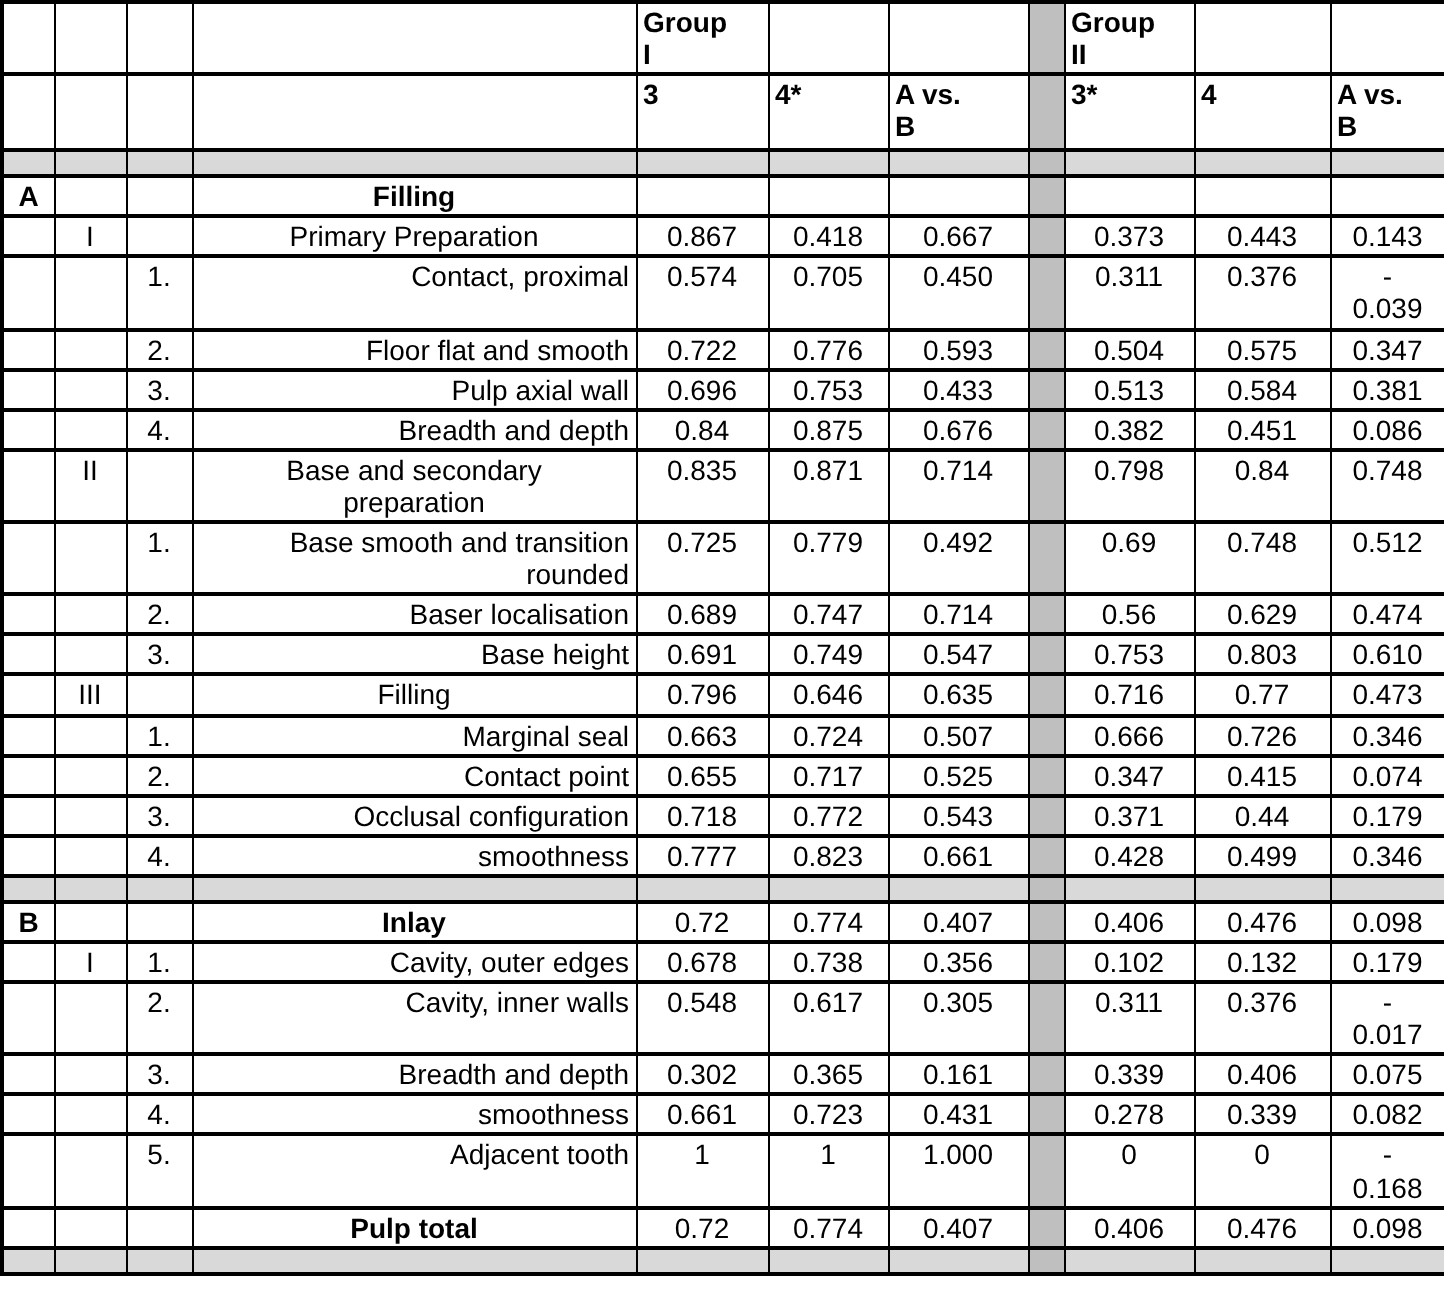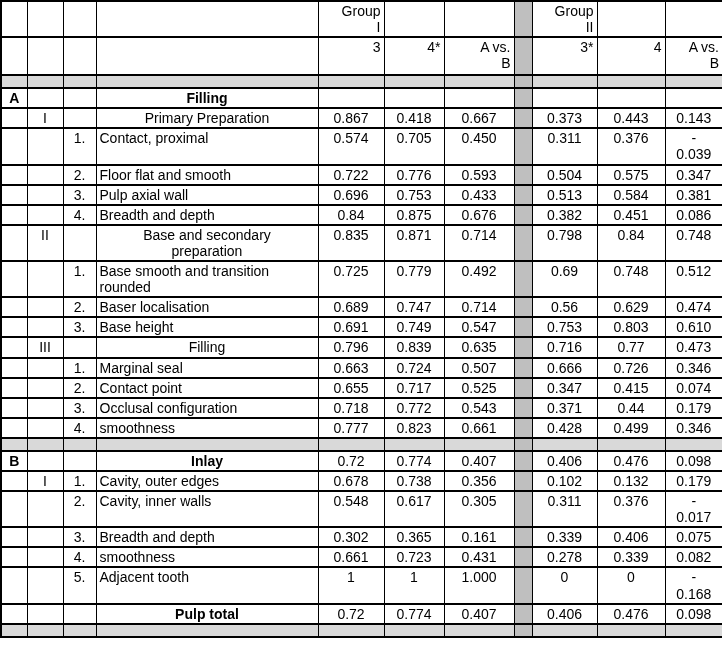--- a/index.html
+++ b/index.html
@@ -22,28 +22,28 @@
     border-right:1px solid var(--border);
     border-top:2px solid var(--border);
     border-bottom:2px solid var(--border);
     font:14px/1.15 "Liberation Sans", sans-serif;
     padding:1px 3px;
     vertical-align:top;
     white-space:pre-wrap;
     overflow:hidden;
     color:#000;
   }
-  thead td{font-weight:normal;text-align:right;}
+  thead td{font-weight:bold;text-align:left;}
   tr.h2 td{height:34px;}
   .c-letter{font-weight:bold;text-align:center;}
   .c-roman{text-align:center;}
   .c-num{text-align:center;}
   .c-val{text-align:center;}
   .c-label{text-align:center;}
-  tr.sub .c-label{text-align:left;}
+  tr.sub .c-label{text-align:right;}
   tr.section .c-label, tr.total .c-label, tr.overall .c-label{font-weight:bold;}
   tr.seprow td{background:var(--sep-row);height:11px;padding:0;}
   .gcol{background:var(--sep-col) !important;}
 </style>
 </head>
 <body>
 
 <div class="page">
   <table>
     <colgroup>
@@ -237,21 +237,21 @@
           <td class="c-val">0.753</td>
           <td class="c-val">0.803</td>
           <td class="c-val">0.610</td>
         </tr>
         <tr class="item">
           <td class="c-letter"></td>
           <td class="c-roman">III</td>
           <td class="c-num"></td>
           <td class="c-label">Filling</td>
           <td class="c-val">0.796</td>
-          <td class="c-val">0.839</td>
+          <td class="c-val">0.646</td>
           <td class="c-val">0.635</td>
           <td class="gcol"></td>
           <td class="c-val">0.716</td>
           <td class="c-val">0.77</td>
           <td class="c-val">0.473</td>
         </tr>
         <tr class="sub">
           <td class="c-letter"></td>
           <td class="c-roman"></td>
           <td class="c-num">1.</td>

